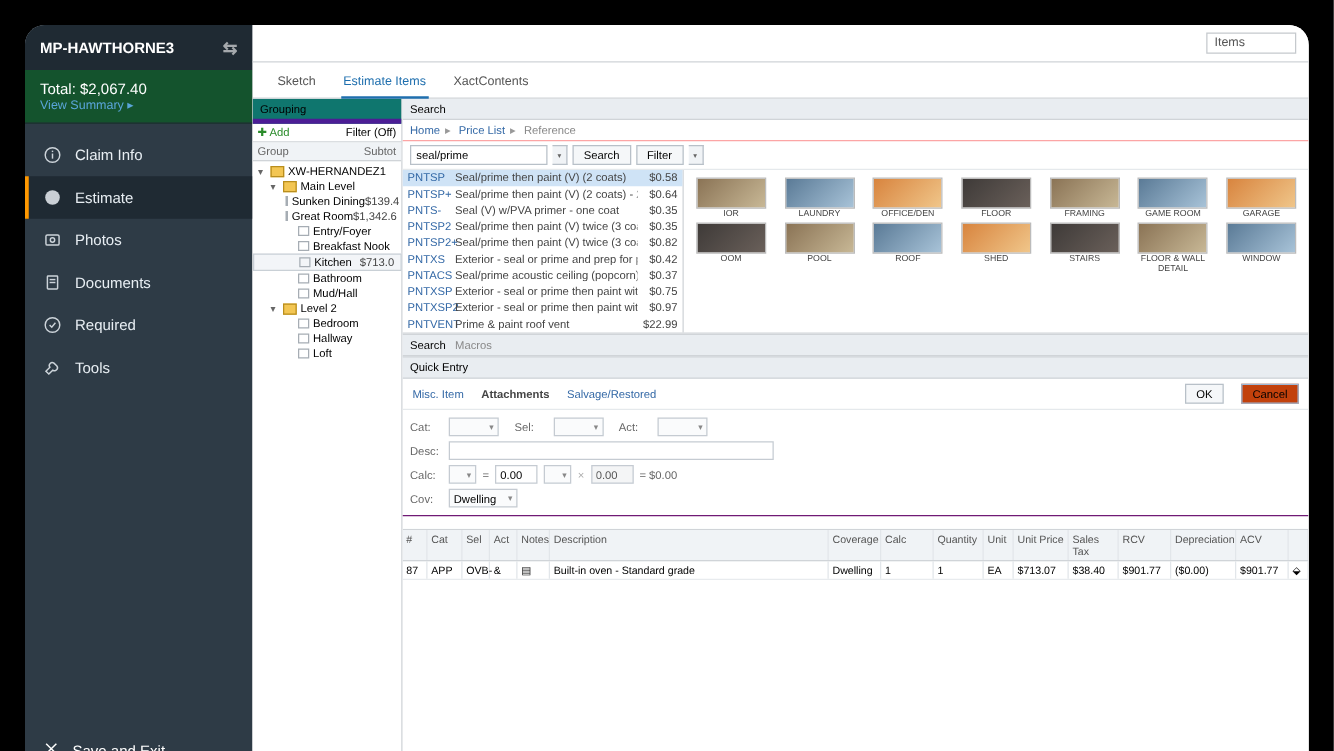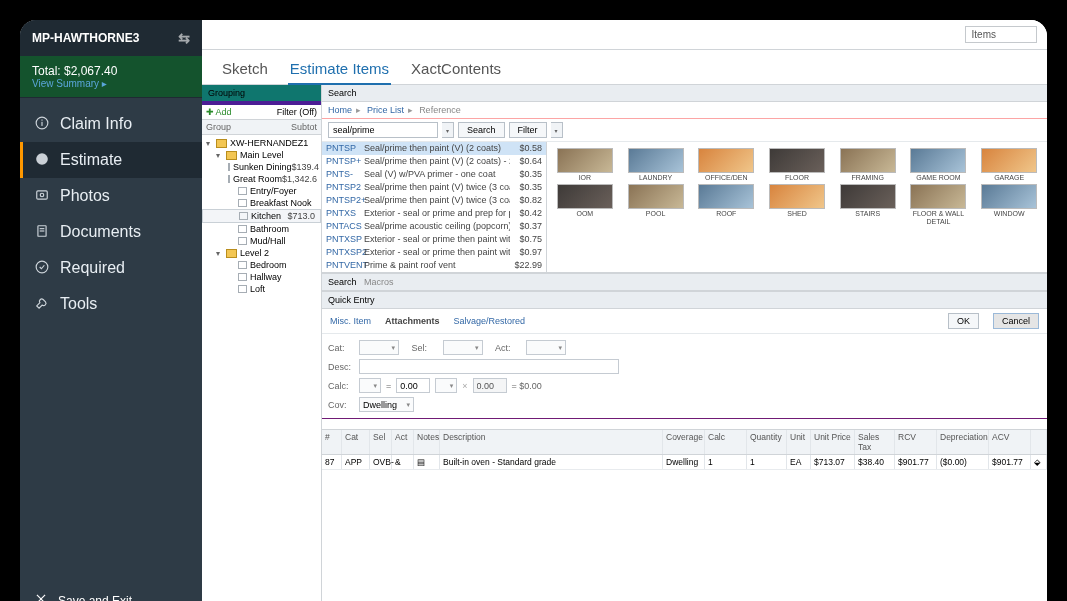--- a/index.html
+++ b/index.html
@@ -5,28 +5,28 @@
 *{box-sizing:border-box;margin:0;padding:0;font-family:"Segoe UI",Arial,sans-serif}
 body{background:#000;padding:20px;display:flex;justify-content:center;align-items:center;min-height:100vh}
 .frame{width:1067px;height:601px;background:#fff;border-radius:16px;overflow:hidden;box-shadow:0 20px 40px rgba(0,0,0,.5);display:flex}
 .sidebar{width:182px;background:#2e3b46;color:#fff;display:flex;flex-direction:column;font-size:12px}
 .sb-head{padding:10px 12px;background:#1f2a33;font-weight:600;font-size:12px;display:flex;justify-content:space-between;align-items:center}
 .sb-head .togg{opacity:.6;font-size:14px}
 .sb-total{padding:8px 12px;background:#14532d;border-bottom:1px solid #1f2a33}
 .sb-total .amt{font-size:12px;font-weight:500}
 .sb-total .vs{color:#5aa5d9;font-size:10px;cursor:pointer}
 .sb-nav{flex:1;padding-top:8px}
-.sb-item{display:flex;gap:10px;padding:9px 14px;cursor:pointer;font-size:16px;color:#e8eef3}
+.sb-item{display:flex;align-items:center;gap:10px;padding:9px 14px;cursor:pointer;font-size:12px;color:#e8eef3}
 .sb-item.active{background:#1f2a33;border-left:3px solid #ff9800;padding-left:11px}
 .sb-item .ic{width:16px;height:16px;display:flex;align-items:center;justify-content:center;opacity:.85}
 .sb-foot{padding:12px 14px;display:flex;align-items:center;gap:10px;font-size:12px;cursor:pointer}
 .main{flex:1;display:flex;flex-direction:column;background:#fff;overflow:hidden}
 .topbar{height:30px;border-bottom:1px solid #d0d4d8;display:flex;align-items:center;justify-content:flex-end;padding:0 10px;font-size:10px}
 .topbar .itemsbox{border:1px solid #c5c9cd;padding:2px 40px 2px 6px;font-size:10px;color:#555}
-.tabs{display:flex;gap:18px;padding:6px 18px 0;font-size:15px;border-bottom:1px solid #d0d4d8}
+.tabs{display:flex;gap:18px;padding:6px 18px 0;font-size:10px;border-bottom:1px solid #d0d4d8}
 .tabs .tab{padding:4px 2px 6px;cursor:pointer;color:#555}
 .tabs .tab.active{color:#1f6fae;border-bottom:2px solid #1f6fae;margin-bottom:-1px}
 .workbench{flex:1;display:flex;overflow:hidden}
 .grouping{width:120px;border-right:1px solid #d0d4d8;display:flex;flex-direction:column;font-size:9px}
 .grouping .ghead{background:#0f766e;padding:3px 6px;border-bottom:4px solid #4c1d95}
 .grouping .gtool{display:flex;justify-content:space-between;padding:2px 4px;border-bottom:1px solid #d0d4d8}
 .grouping .gtool .add{color:#2a8b2a}
 .grouping .gcols{display:flex;justify-content:space-between;padding:2px 4px;background:#f0f3f6;border-bottom:1px solid #d0d4d8;color:#666}
 .tree{flex:1;overflow:auto;padding:2px 0}
 .tree .nd{padding:1px 2px;white-space:nowrap;display:flex;align-items:center;cursor:pointer}
@@ -40,21 +40,21 @@
 .tree .nd .amt{margin-left:auto;padding-right:3px;color:#444}
 .right{flex:1;display:flex;flex-direction:column;overflow:hidden;font-size:9px}
 .srchhead{background:#e9edf1;padding:3px 6px;border-bottom:1px solid #d0d4d8}
 .bcrumb{padding:3px 6px;color:#3368a6;border-bottom:1px solid #fca5a5}
 .bcrumb .sep{color:#999;margin:0 4px}
 .bcrumb .cur{color:#888}
 .srchbar{display:flex;gap:4px;padding:3px 6px;align-items:center;border-bottom:1px solid #e5e9ec}
 .srchbar input{border:1px solid #b8c0c8;font-size:9px;padding:2px 4px;width:110px;height:16px}
 .srchbar .dd{width:12px;height:16px;border:1px solid #b8c0c8;border-left:none;background:#f0f3f6;display:flex;align-items:center;justify-content:center;font-size:6px;color:#666}
 .btn{border:1px solid #b8c0c8;background:#f5f7f9;padding:2px 8px;font-size:9px;cursor:pointer;height:16px;display:flex;align-items:center}
-.btn.blue{background:#e5e5e5;border-color:#9bb9d8}
+.btn.blue{background:#c2410c;border-color:#9bb9d8}
 .results-wrap{display:flex;border-bottom:1px solid #d0d4d8}
 .results{width:225px;border-right:1px solid #d0d4d8}
 .results .row{display:flex;padding:1px 4px;cursor:pointer;border-bottom:1px solid transparent}
 .results .row .code{width:38px;color:#3368a6}
 .results .row .desc{flex:1;color:#444;white-space:nowrap;overflow:hidden}
 .results .row .price{width:32px;text-align:right;color:#444}
 .results .row.hi{background:#cfe3f6}
 .thumbs{flex:1;padding:6px 4px;display:grid;grid-template-columns:repeat(7,1fr);gap:3px;align-content:start}
 .thumb{display:flex;flex-direction:column;align-items:center;cursor:pointer}
 .thumb .img{width:56px;height:25px;background:linear-gradient(135deg,#8a7355,#c8b896);border:1px solid #bbb}

